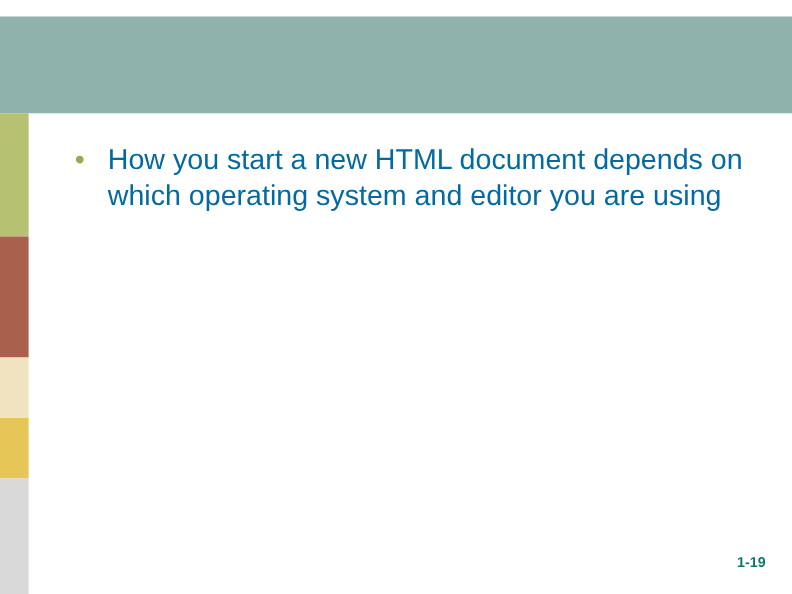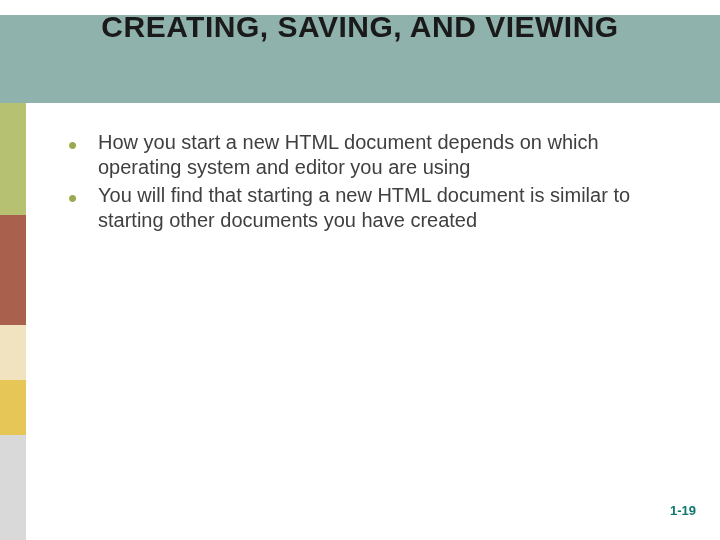--- a/index.html
+++ b/index.html
@@ -46,23 +46,23 @@
   .content {
     position: absolute;
     top: 130px;
     left: 58px;
     width: 620px;
   }
   .bullet-list { list-style: none; }
   .bullet-item {
     position: relative;
     padding-left: 40px;
-    font-size: 20px;
+    font-size: 26px;
     line-height: 1.23;
-    color: #404040;
+    color: #0369a1;
     margin-bottom: 4px;
   }
   .bullet-item::before {
     content: "•";
     position: absolute;
     left: 10px;
     top: 0;
     color: #9aa84f;
     font-size: 26px;
     line-height: 1.23;
@@ -75,35 +75,31 @@
     font-weight: bold;
     color: #0f766e;
   }
 </style>
 </head>
 <body>
 
 <div class="header-band"></div>
 
 <div class="title">
-  <span>CREATING, SAVING, AND VIEWING</span>
 </div>
 
 <div class="left-stripes">
   <div class="stripe s-green"></div>
   <div class="stripe s-red"></div>
   <div class="stripe s-cream"></div>
   <div class="stripe s-yellow"></div>
   <div class="stripe s-grey"></div>
 </div>
 
 <div class="content">
   <ul class="bullet-list">
     <li class="bullet-item">
       <span>How you start a new HTML document depends on which operating system and editor you are using</span>
     </li>
-    <li class="bullet-item">
-      <span>You will find that starting a new HTML document is similar to starting other documents you have created</span>
-    </li>
   </ul>
 </div>
 
 <div class="page-num">1-19</div>
 
 </body></html>

